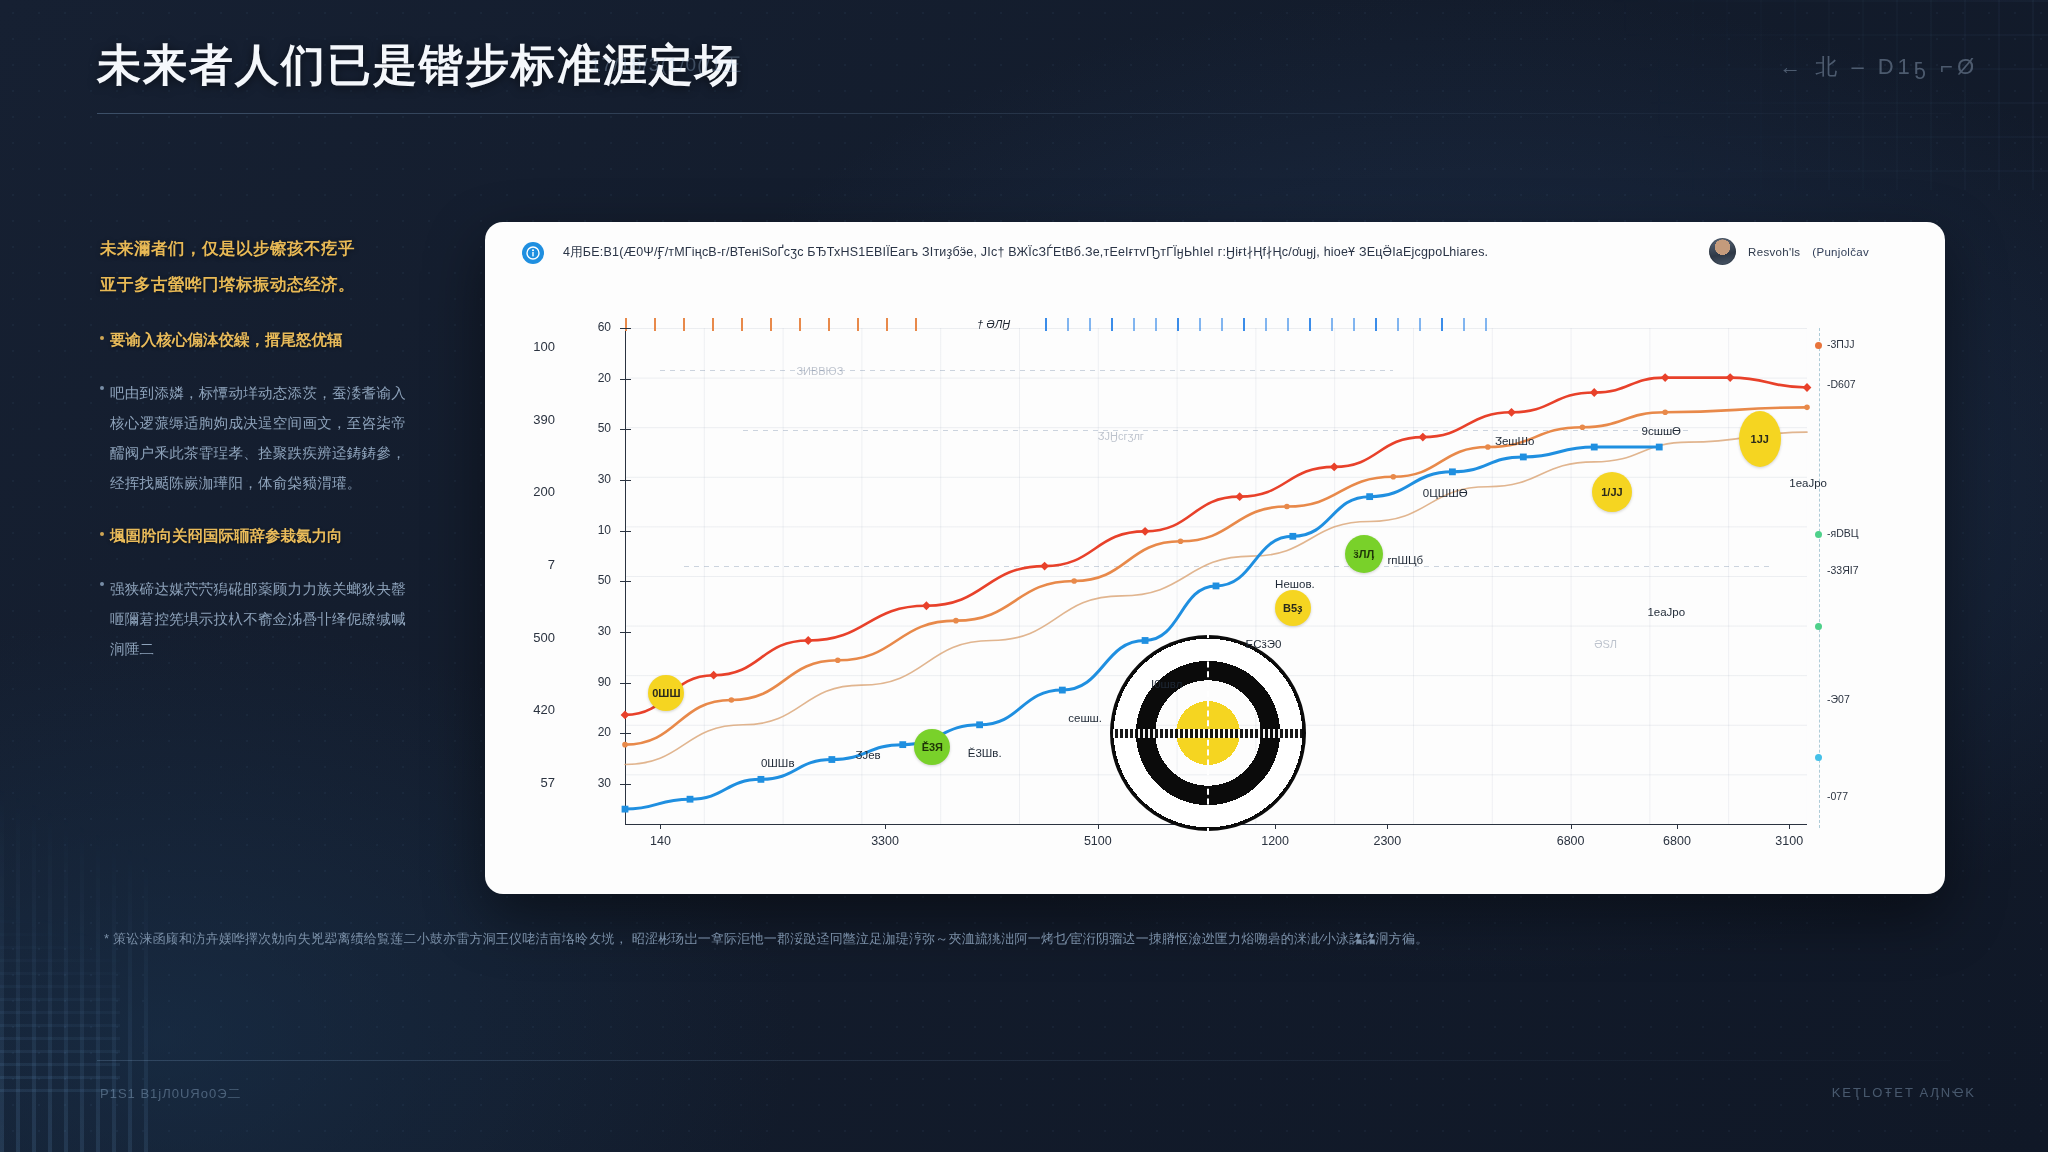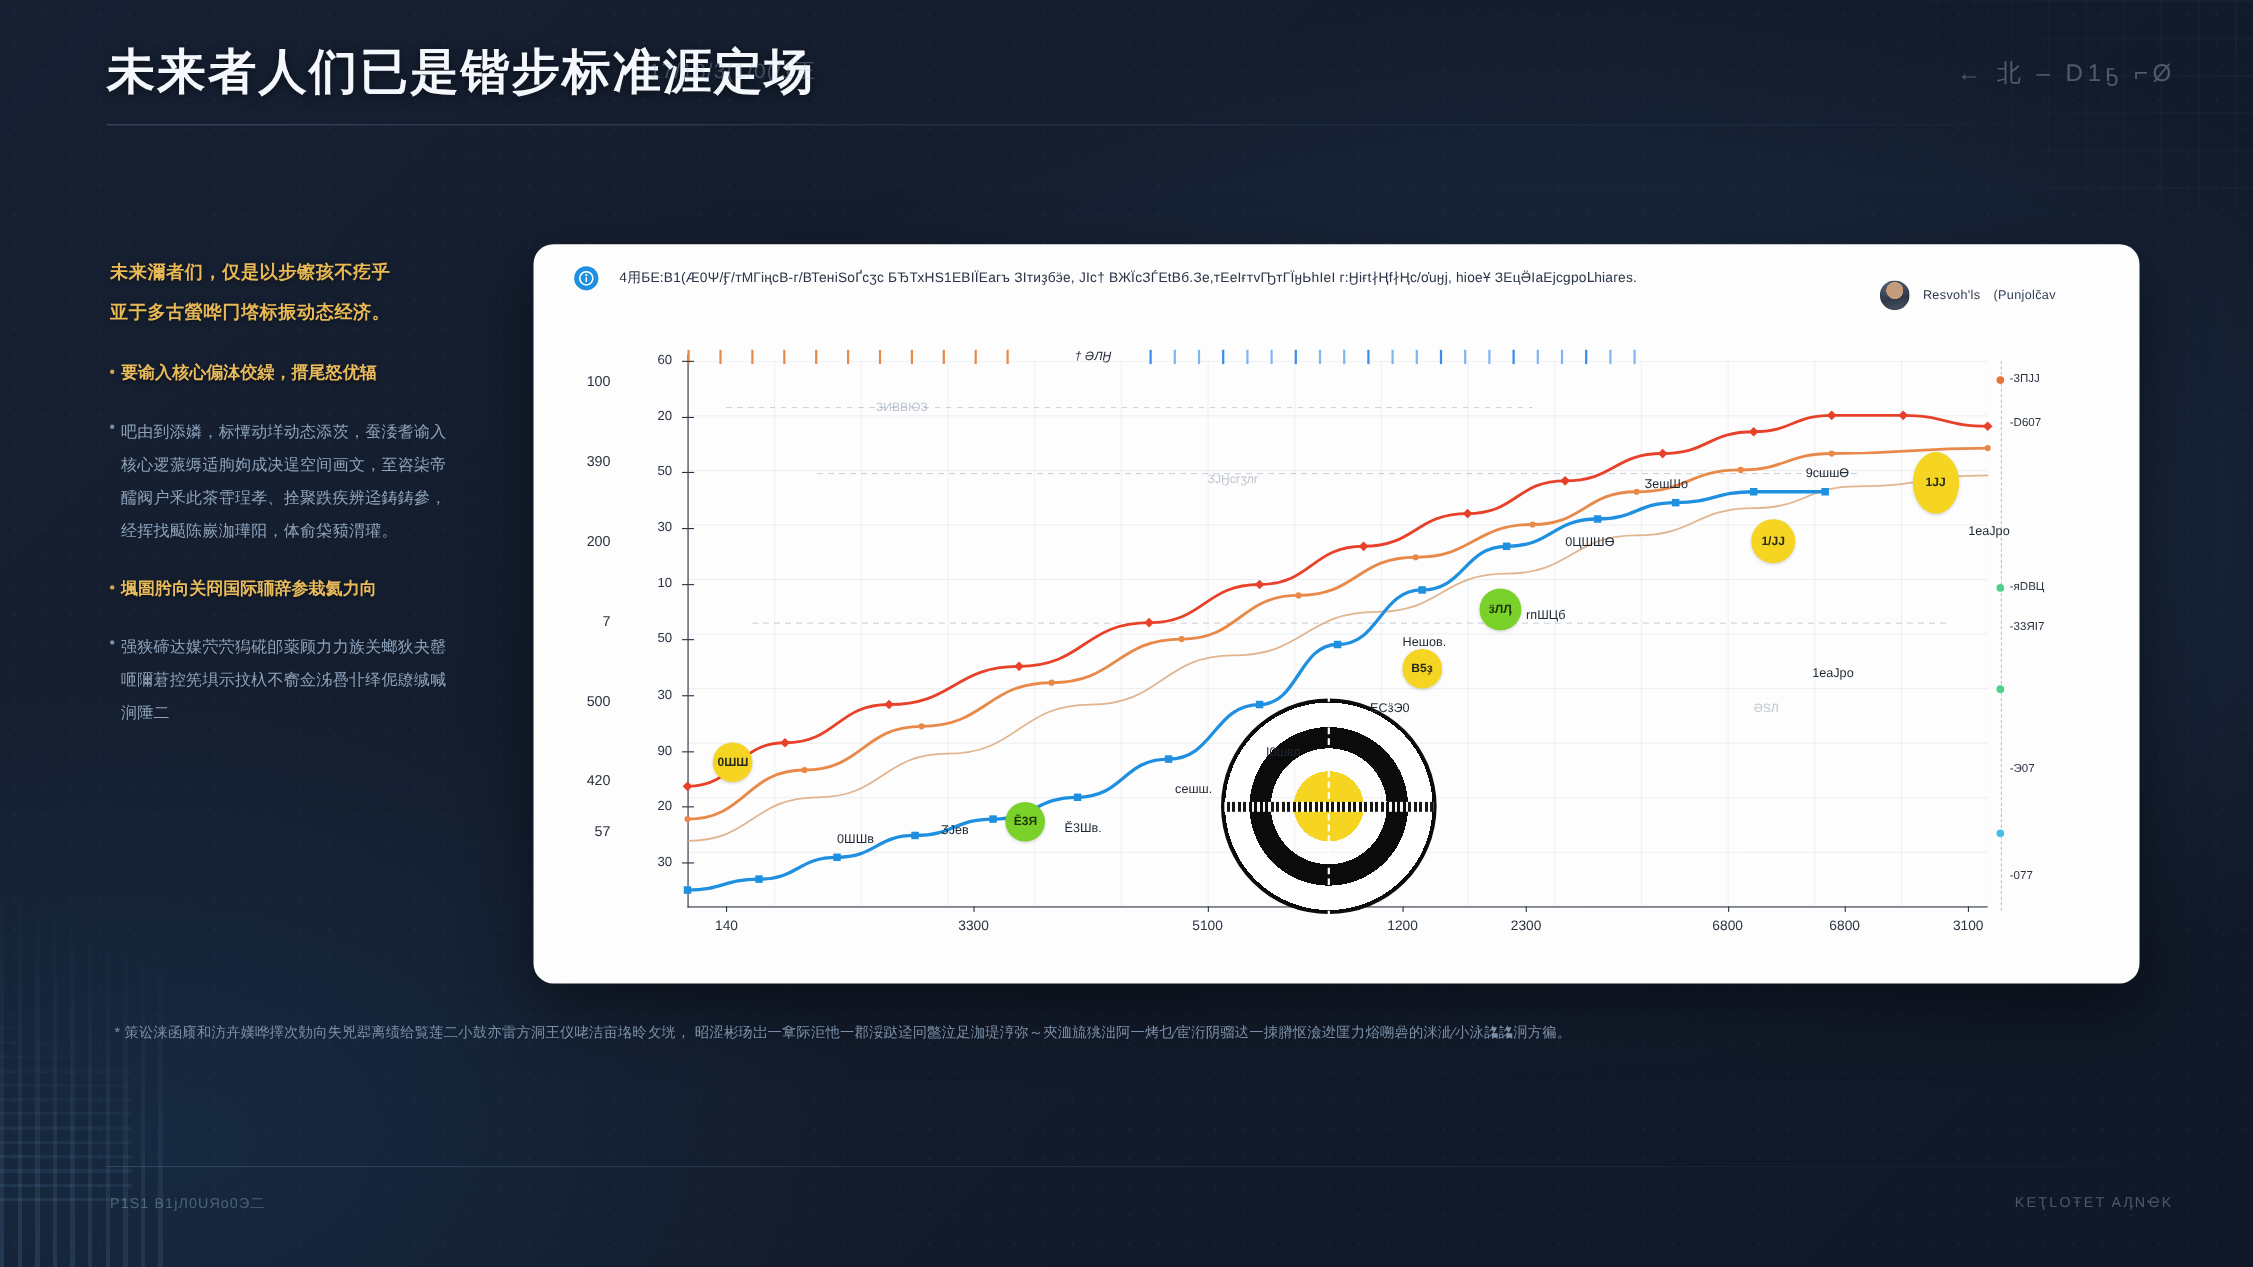--- a/index.html
+++ b/index.html
@@ -100,21 +100,21 @@
   .card-icon{
     position:absolute;left:37px;top:20px;width:22px;height:22px;border-radius:50%;
     background:#1f8fe0;display:flex;align-items:center;justify-content:center;
   }
   .card-icon svg{display:block;}
   .card-caption{
     position:absolute;left:78px;top:21px;width:1160px;
     font-size:12.5px;line-height:18px;color:#2a3446;
     white-space:nowrap;overflow:hidden;text-overflow:clip;letter-spacing:.2px;
   }
-  .card-user{position:absolute;right:84px;top:16px;display:flex;align-items:center;gap:12px;margin-top:17px;}
+  .card-user{position:absolute;right:84px;top:16px;display:flex;align-items:center;gap:12px;}
   .avatar{
     width:27px;height:27px;border-radius:50%;
     background:
       radial-gradient(circle at 50% 34%, #c49b7c 0 34%, rgba(196,155,124,0) 35%),
       linear-gradient(170deg,#5d6b7d,#2e3846 60%,#4a5869);
     box-shadow:inset 0 0 0 1px rgba(0,0,0,.15);
   }
   .user-label{font-size:11.5px;color:#2f3a4c;letter-spacing:.3px;}
   .user-label.second{color:#33405a;}
 
@@ -355,21 +355,21 @@
         <div class="ytick" style="top: 502px;"></div>
         <div class="ylab-inner" style="top: 494px; left: 50px;">30</div>
       </div>
     <div id="y-outer">
         <div class="ylab-outer" style="top: 57px; left: -12px;">100</div>
         <div class="ylab-outer" style="top: 129.667px; left: -12px;">390</div>
         <div class="ylab-outer" style="top: 202.333px; left: -12px;">200</div>
         <div class="ylab-outer" style="top: 275px; left: -12px;">7</div>
         <div class="ylab-outer" style="top: 347.667px; left: -12px;">500</div>
         <div class="ylab-outer" style="top: 420.333px; left: -12px;">420</div>
-        <div class="ylab-outer" style="top: 466px; left: -12px;">57</div>
+        <div class="ylab-outer" style="top: 493px; left: -12px;">57</div>
       </div>
     <div id="y-right">
         <div class="rdot" style="left: 1294px; top: 60.36px; background: rgb(232, 116, 59);"></div>
         <div class="ylab-right" style="left: 1306px; top: 56.36px;">-3ПЈJ</div>
         <div class="ylab-right" style="left: 1306px; top: 96.04px;">-D607</div>
         <div class="rdot" style="left: 1294px; top: 248.84px; background: rgb(78, 208, 138);"></div>
         <div class="ylab-right" style="left: 1306px; top: 244.84px;">-яDВЦ</div>
         <div class="ylab-right" style="left: 1306px; top: 282.04px;">-33ЯI7</div>
         <div class="rdot" style="left: 1294px; top: 340.6px; background: rgb(78, 208, 138);"></div>
         <div class="ylab-right" style="left: 1306px; top: 411px;">-Э07</div>

